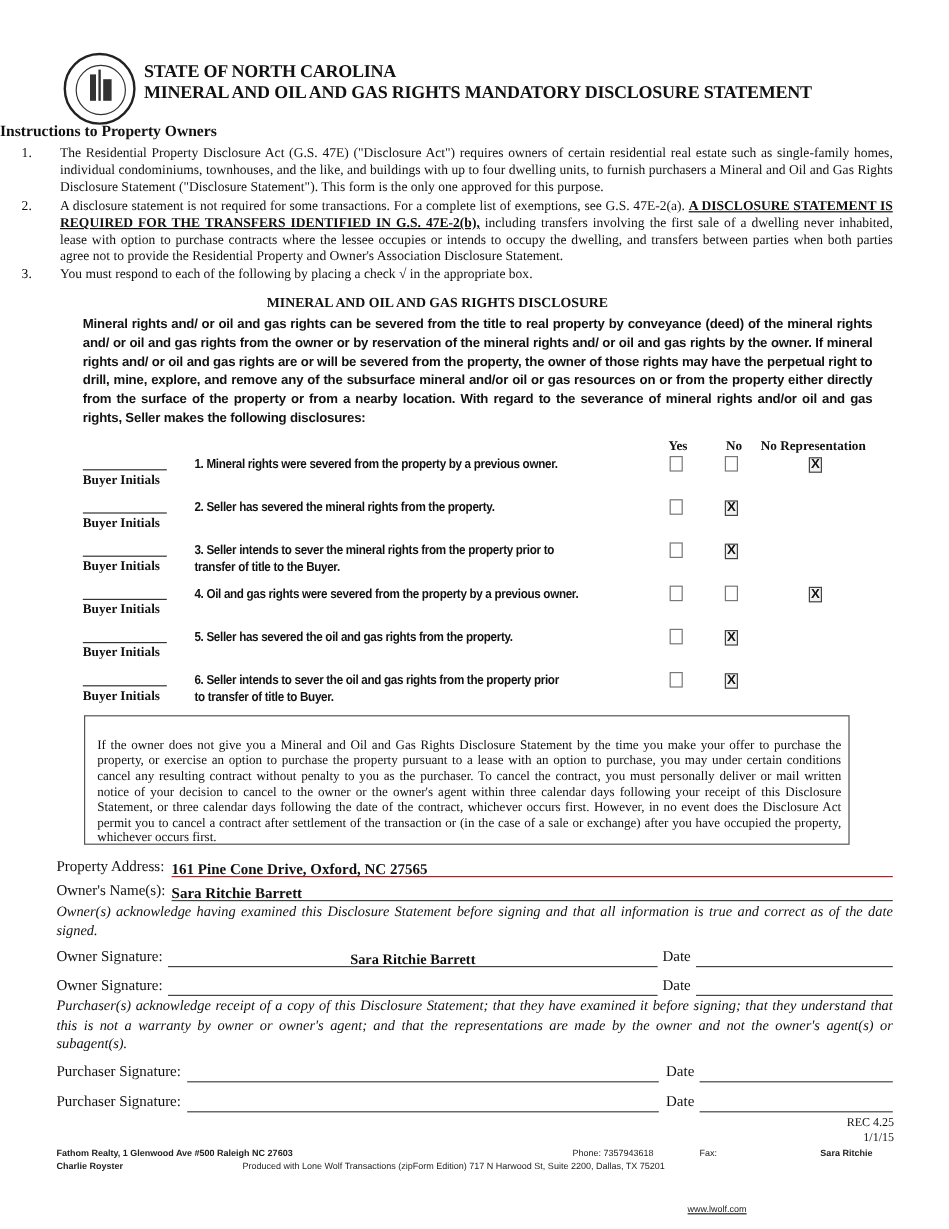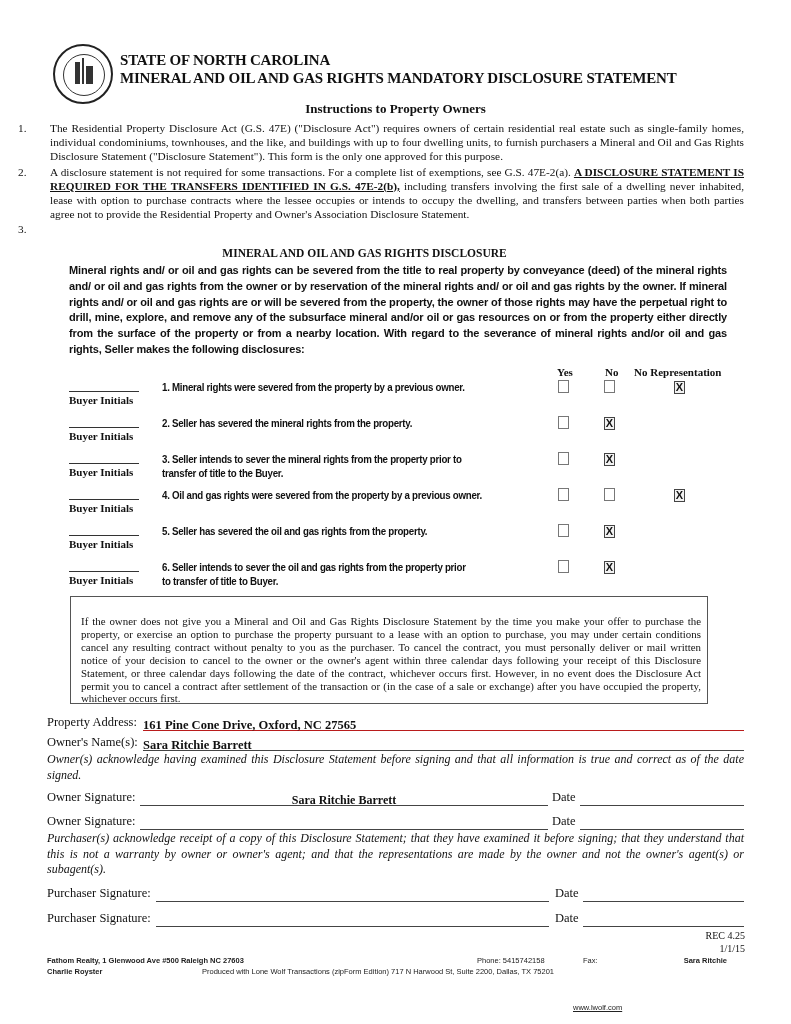--- a/index.html
+++ b/index.html
@@ -3,21 +3,21 @@
 <meta charset="utf-8">
 <style>
   html, body { margin:0; padding:0; background:#fff; }
   body { width:791px; height:1024px; position:relative; overflow:hidden; color:#111; font-family:"Liberation Serif", serif; }
   .abs { position:absolute; }
   .seal { left:53px; top:44px; width:60px; height:60px; border-radius:50%; border:2px solid #222; box-sizing:border-box; }
   .seal .inner { position:absolute; left:8px; top:8px; width:40px; height:40px; border-radius:50%; border:1px solid #333; }
   .seal .fig { position:absolute; background:#333; }
   .title1 { left:120px; top:52px; font-size:15px; font-weight:bold; letter-spacing:-0.2px; }
   .title2 { left:120px; top:70px; font-size:15px; font-weight:bold; letter-spacing:-0.2px; white-space:nowrap; }
-  .instr-head { left:0; width:791px; top:101px; text-align:center; font-size:13px; font-weight:bold; }
+  .instr-head { left:0; width:791px; top:101px; text-align:left; font-size:13px; font-weight:bold; }
   .list { left:18px; top:121px; width:726px; font-size:11.3px; line-height:14.2px; }
   .li { position:relative; padding-left:32px; text-align:justify; margin-bottom:1px; }
   .li .num { position:absolute; left:0; top:0; }
   .u { text-decoration:underline; font-weight:bold; }
   .sec-head { left:0; width:729px; top:247px; text-align:center; font-size:11.5px; font-weight:bold; }
   .intro { left:69px; top:263px; width:658px; font-size:11px; line-height:15.8px; font-weight:bold; text-align:justify; font-family:"Liberation Sans Narrow","Liberation Sans", sans-serif; letter-spacing:-0.15px; }
   .colhead { top:366px; font-size:11px; font-weight:bold; }
   .row-q { font-size:10.8px; font-weight:bold; line-height:14.5px; font-family:"Liberation Sans", sans-serif; letter-spacing:-0.3px; transform:scaleX(0.9); transform-origin:left top; white-space:nowrap; }
   .initials-line { width:70px; border-top:1px solid #333; }
   .initials-lbl { font-size:11px; font-weight:bold; }
@@ -50,20 +50,21 @@
   <div class="li">
     <span class="num">1.</span>
     <span>The Residential Property Disclosure Act (G.S. 47E) ("Disclosure Act") requires owners of certain residential real estate such as single-family homes, individual condominiums, townhouses, and the like, and buildings with up to four dwelling units, to furnish purchasers a Mineral and Oil and Gas Rights Disclosure Statement ("Disclosure Statement"). This form is the only one approved for this purpose.</span>
   </div>
   <div class="li">
     <span class="num">2.</span>
     <span>A disclosure statement is not required for some transactions. For a complete list of exemptions, see G.S. 47E-2(a). </span><span class="u">A DISCLOSURE STATEMENT IS REQUIRED FOR THE TRANSFERS IDENTIFIED IN G.S. 47E-2(b),</span><span> including transfers involving the first sale of a dwelling never inhabited, lease with option to purchase contracts where the lessee occupies or intends to occupy the dwelling, and transfers between parties when both parties agree not to provide the Residential Property and Owner's Association Disclosure Statement.</span>
   </div>
   <div class="li">
     <span class="num">3.</span>
+    <span>You must respond to each of the following by placing a check √ in the appropriate box.</span>
   </div>
 </div>
 
 <div class="abs sec-head">MINERAL AND OIL AND GAS RIGHTS DISCLOSURE</div>
 <div class="abs intro">Mineral rights and/ or oil and gas rights can be severed from the title to real property by conveyance (deed) of the mineral rights and/ or oil and gas rights from the owner or by reservation of the mineral rights and/ or oil and gas rights by the owner. If mineral rights and/ or oil and gas rights are or will be severed from the property, the owner of those rights may have the perpetual right to drill, mine, explore, and remove any of the subsurface mineral and/or oil or gas resources on or from the property either directly from the surface of the property or from a nearby location. With regard to the severance of mineral rights and/or oil and gas rights, Seller makes the following disclosures:</div>
 
 <div class="abs colhead" style="left:557px;">Yes</div>
 <div class="abs colhead" style="left:605px;">No</div>
 <div class="abs colhead" style="left:634px;">No Representation</div>
 
@@ -159,17 +160,17 @@
 <div class="abs field-lbl" style="left:47px;top:911px;">Purchaser Signature:</div>
 <div class="abs" style="left:156px;top:911px;width:393px;height:15px;border-bottom:1px solid #444;"></div>
 <div class="abs field-lbl" style="left:555px;top:911px;">Date</div>
 <div class="abs" style="left:583px;top:911px;width:161px;height:15px;border-bottom:1px solid #444;"></div>
 
 <div class="abs" style="right:46px;top:930px;font-size:10px;text-align:left;">REC 4.25</div>
 <div class="abs" style="right:46px;top:943px;font-size:10px;text-align:right;">1/1/15</div>
 
 <div class="abs foot footb" style="left:47px;top:956px;">Fathom Realty, 1 Glenwood Ave #500 Raleigh NC 27603</div>
 <div class="abs foot footb" style="left:47px;top:967px;">Charlie Royster</div>
-<div class="abs foot" style="left:477px;top:956px;">Phone: 5415742158</div>
+<div class="abs foot" style="left:477px;top:956px;">Phone: 7357943618</div>
 <div class="abs foot" style="left:583px;top:956px;">Fax:</div>
 <div class="abs foot footb" style="right:64px;top:956px;">Sara Ritchie</div>
 <div class="abs foot" style="left:202px;top:967px;">Produced with Lone Wolf Transactions (zipForm Edition) 717 N Harwood St, Suite 2200, Dallas, TX  75201</div>
 <div class="abs foot" style="left:573px;top:967px;text-decoration:underline;margin-top:36px;">www.lwolf.com</div>
 
 </body></html>

